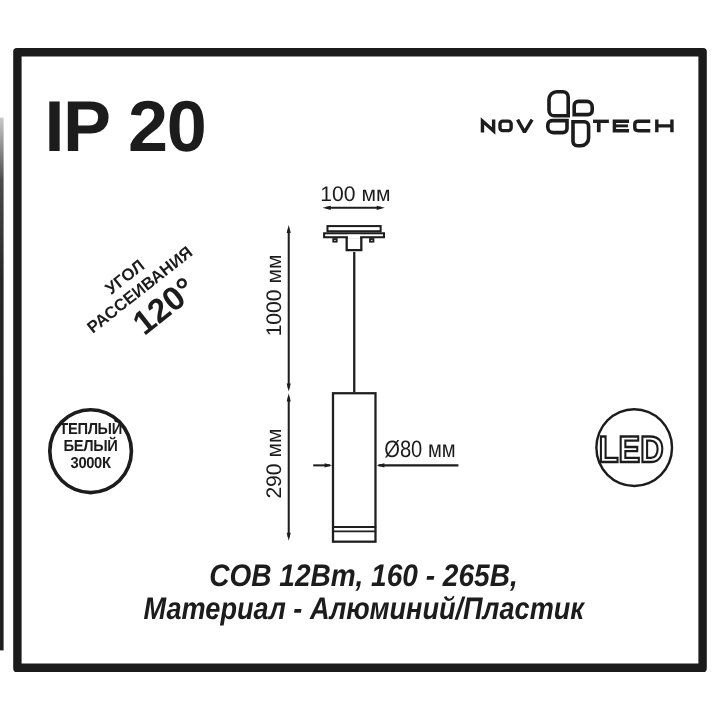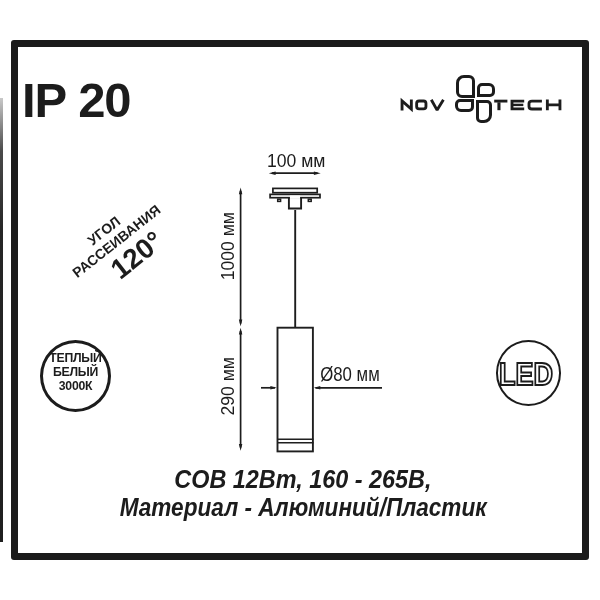--- a/index.html
+++ b/index.html
@@ -8,21 +8,21 @@
   .abs{position:absolute;}
   .petal{position:absolute;border:3.5px solid #1c1c1c;box-sizing:border-box;background:#fff;}
 </style>
 </head>
 <body>
 
 <div class="abs" style="left:0;top:98px;width:2.5px;height:444px;background:linear-gradient(#c9c9c9,#4a4a4a 12%,#262626 30%,#1f1f1f);"></div>
 
 <div class="abs" style="left:11px;top:40px;width:578px;height:520px;border:7px solid #1b1b1b;box-sizing:border-box;border-radius:3px;"></div>
 
-<div class="abs" style="left:22px;top:75.8px;font-size:49px;font-weight:bold;color:#1c1c1c;line-height:1;letter-spacing:-1.2px;">IP&nbsp;20</div>
+<div class="abs" style="left:37px;top:75.8px;font-size:60px;font-weight:bold;color:#1c1c1c;line-height:1;letter-spacing:-1.2px;">IP&nbsp;20</div>
 
 <svg class="abs" style="left:0;top:0;" width="600" height="140" viewBox="0 0 600 140">
  <g stroke="#1d1d1d" fill="none" stroke-width="2.85">
   <path d="M402.05,110.4 L402.05,100.9 L411.35,109.1 L411.35,99.6"></path>
   <rect x="416.65" y="100.95" width="9.3" height="7.9" rx="2.4"></rect>
   <path d="M431.3,99.7 L437.1,110.1 L443.4,99.7" stroke-linejoin="bevel"></path>
   <path d="M494.2,101.1 L507.4,101.1"></path>
   <path d="M498.95,102.3 L498.95,110.2" stroke-width="3.1"></path>
   <path d="M524.2,101.1 L512,101.1 L512,108.9 L524.2,108.9"></path>
   <path d="M512.5,104.9 L523.3,104.9" stroke-width="2.4"></path>

